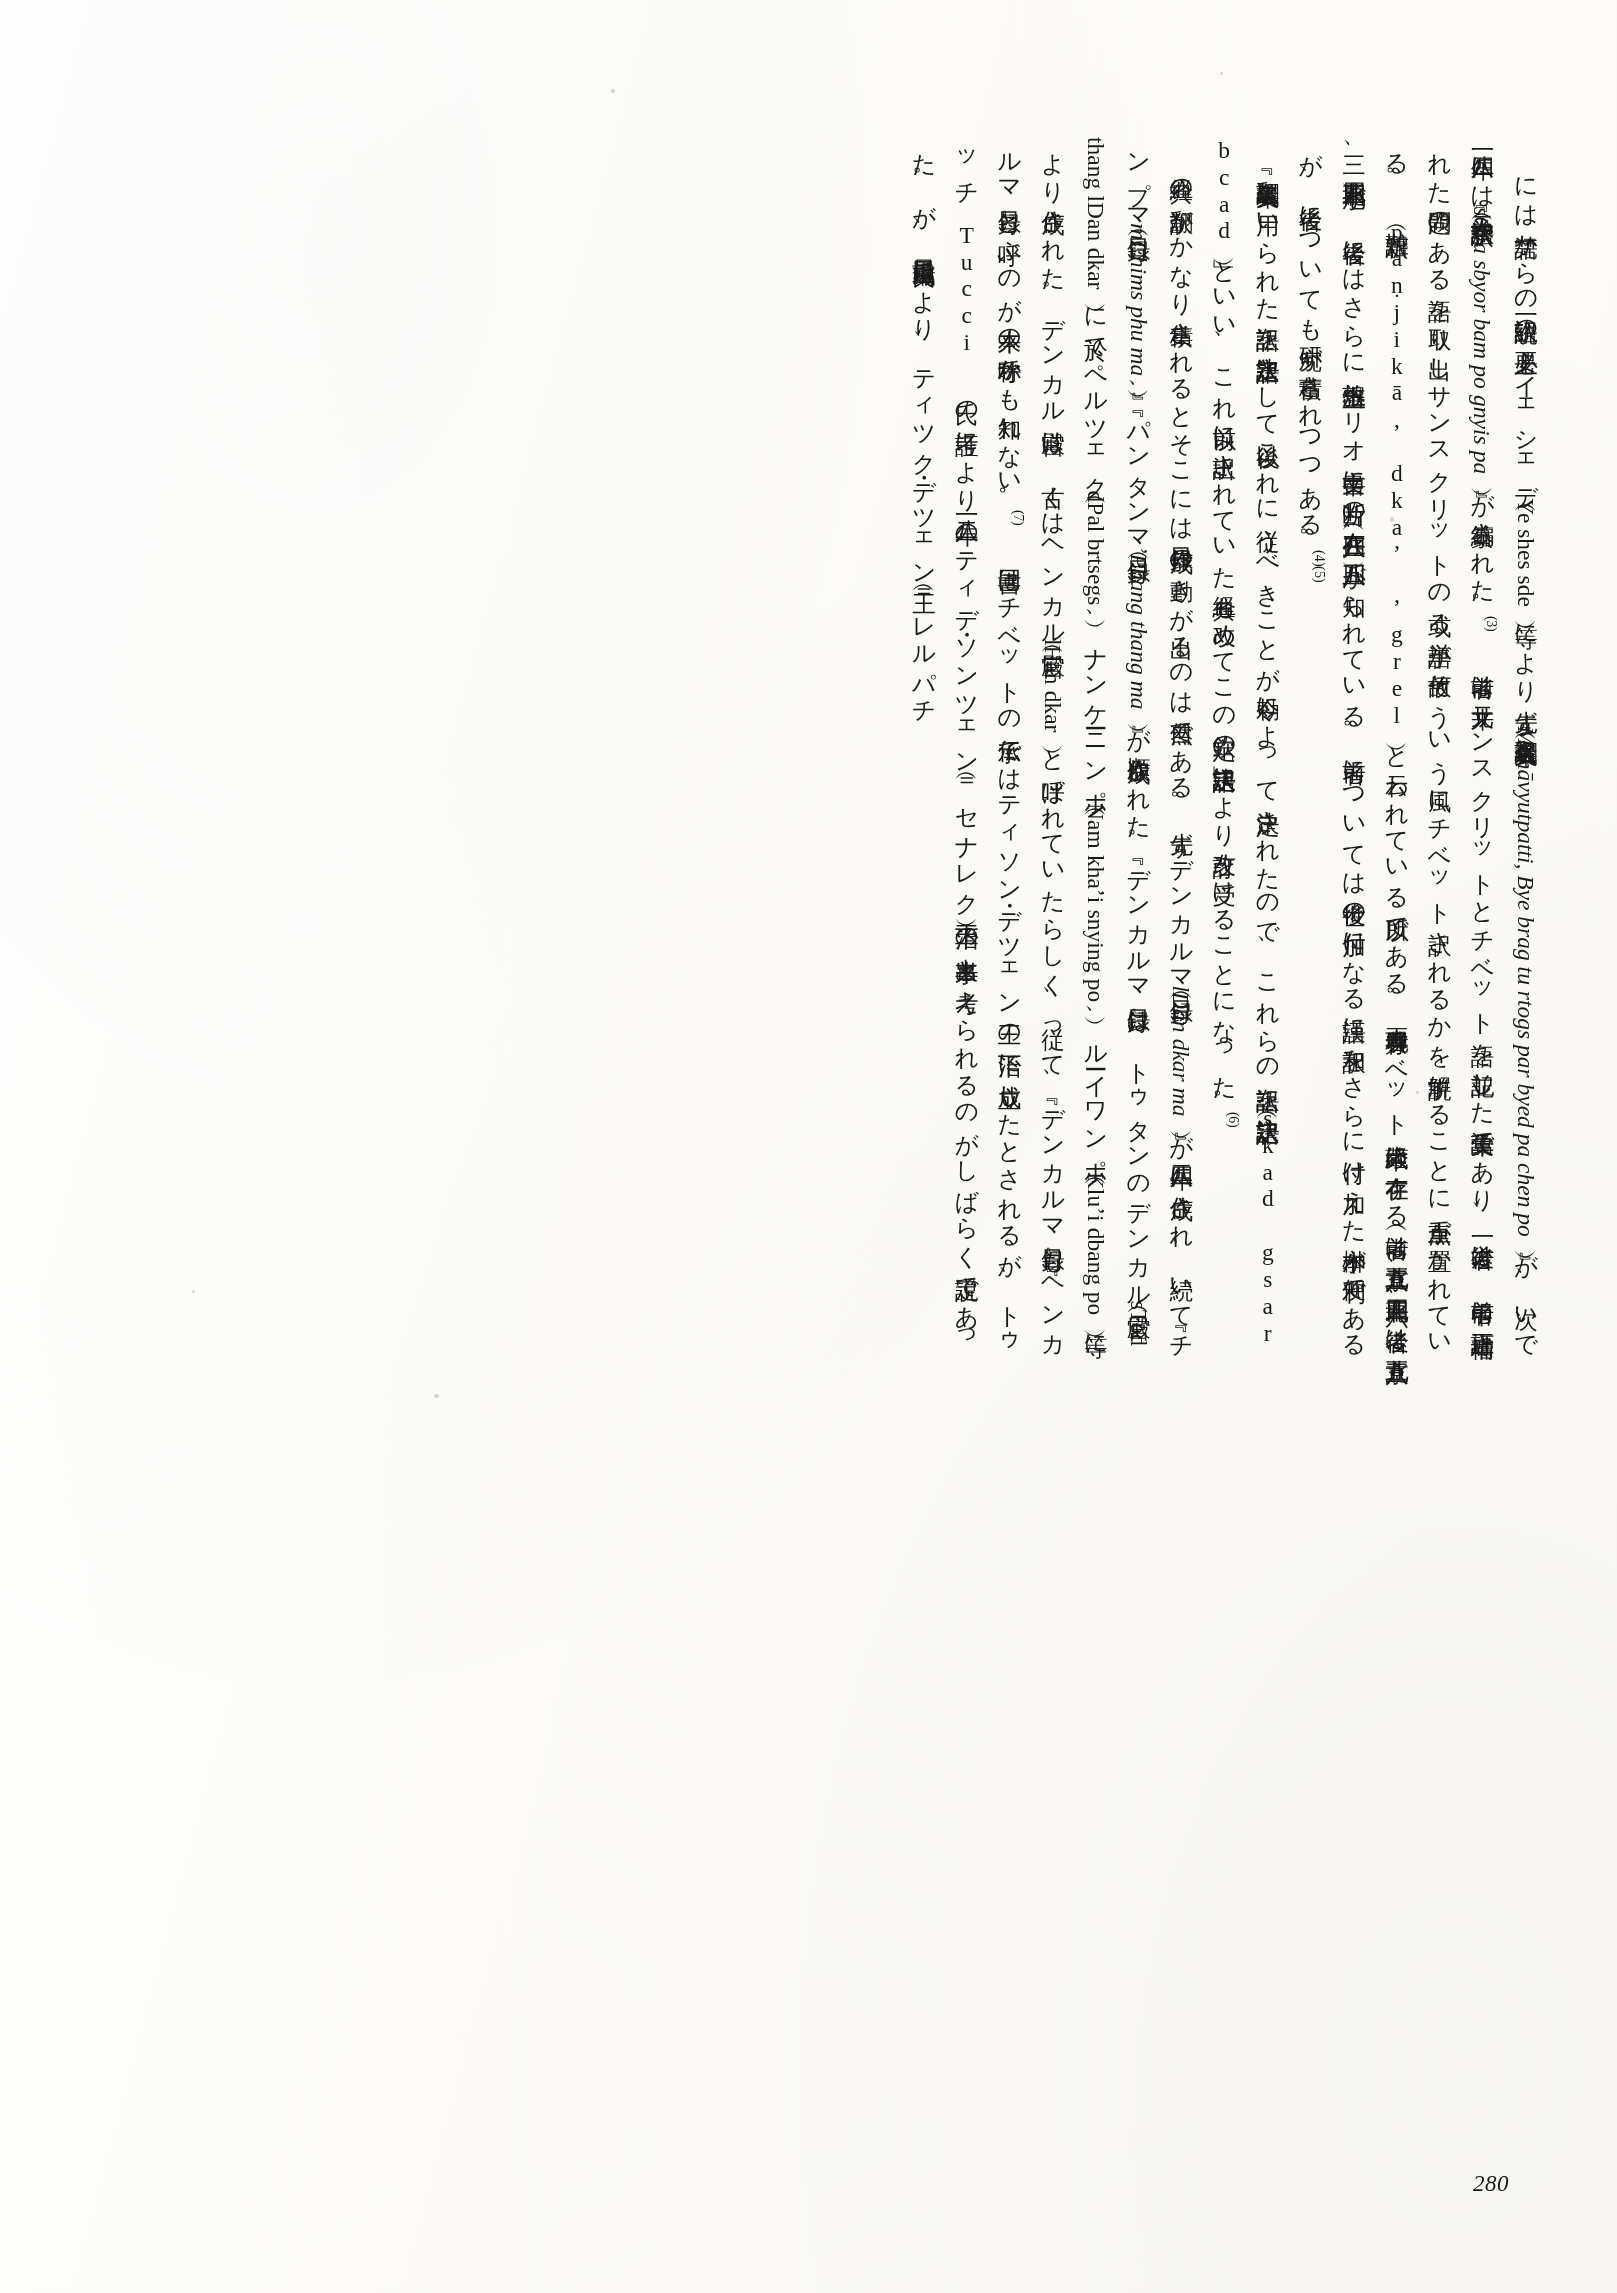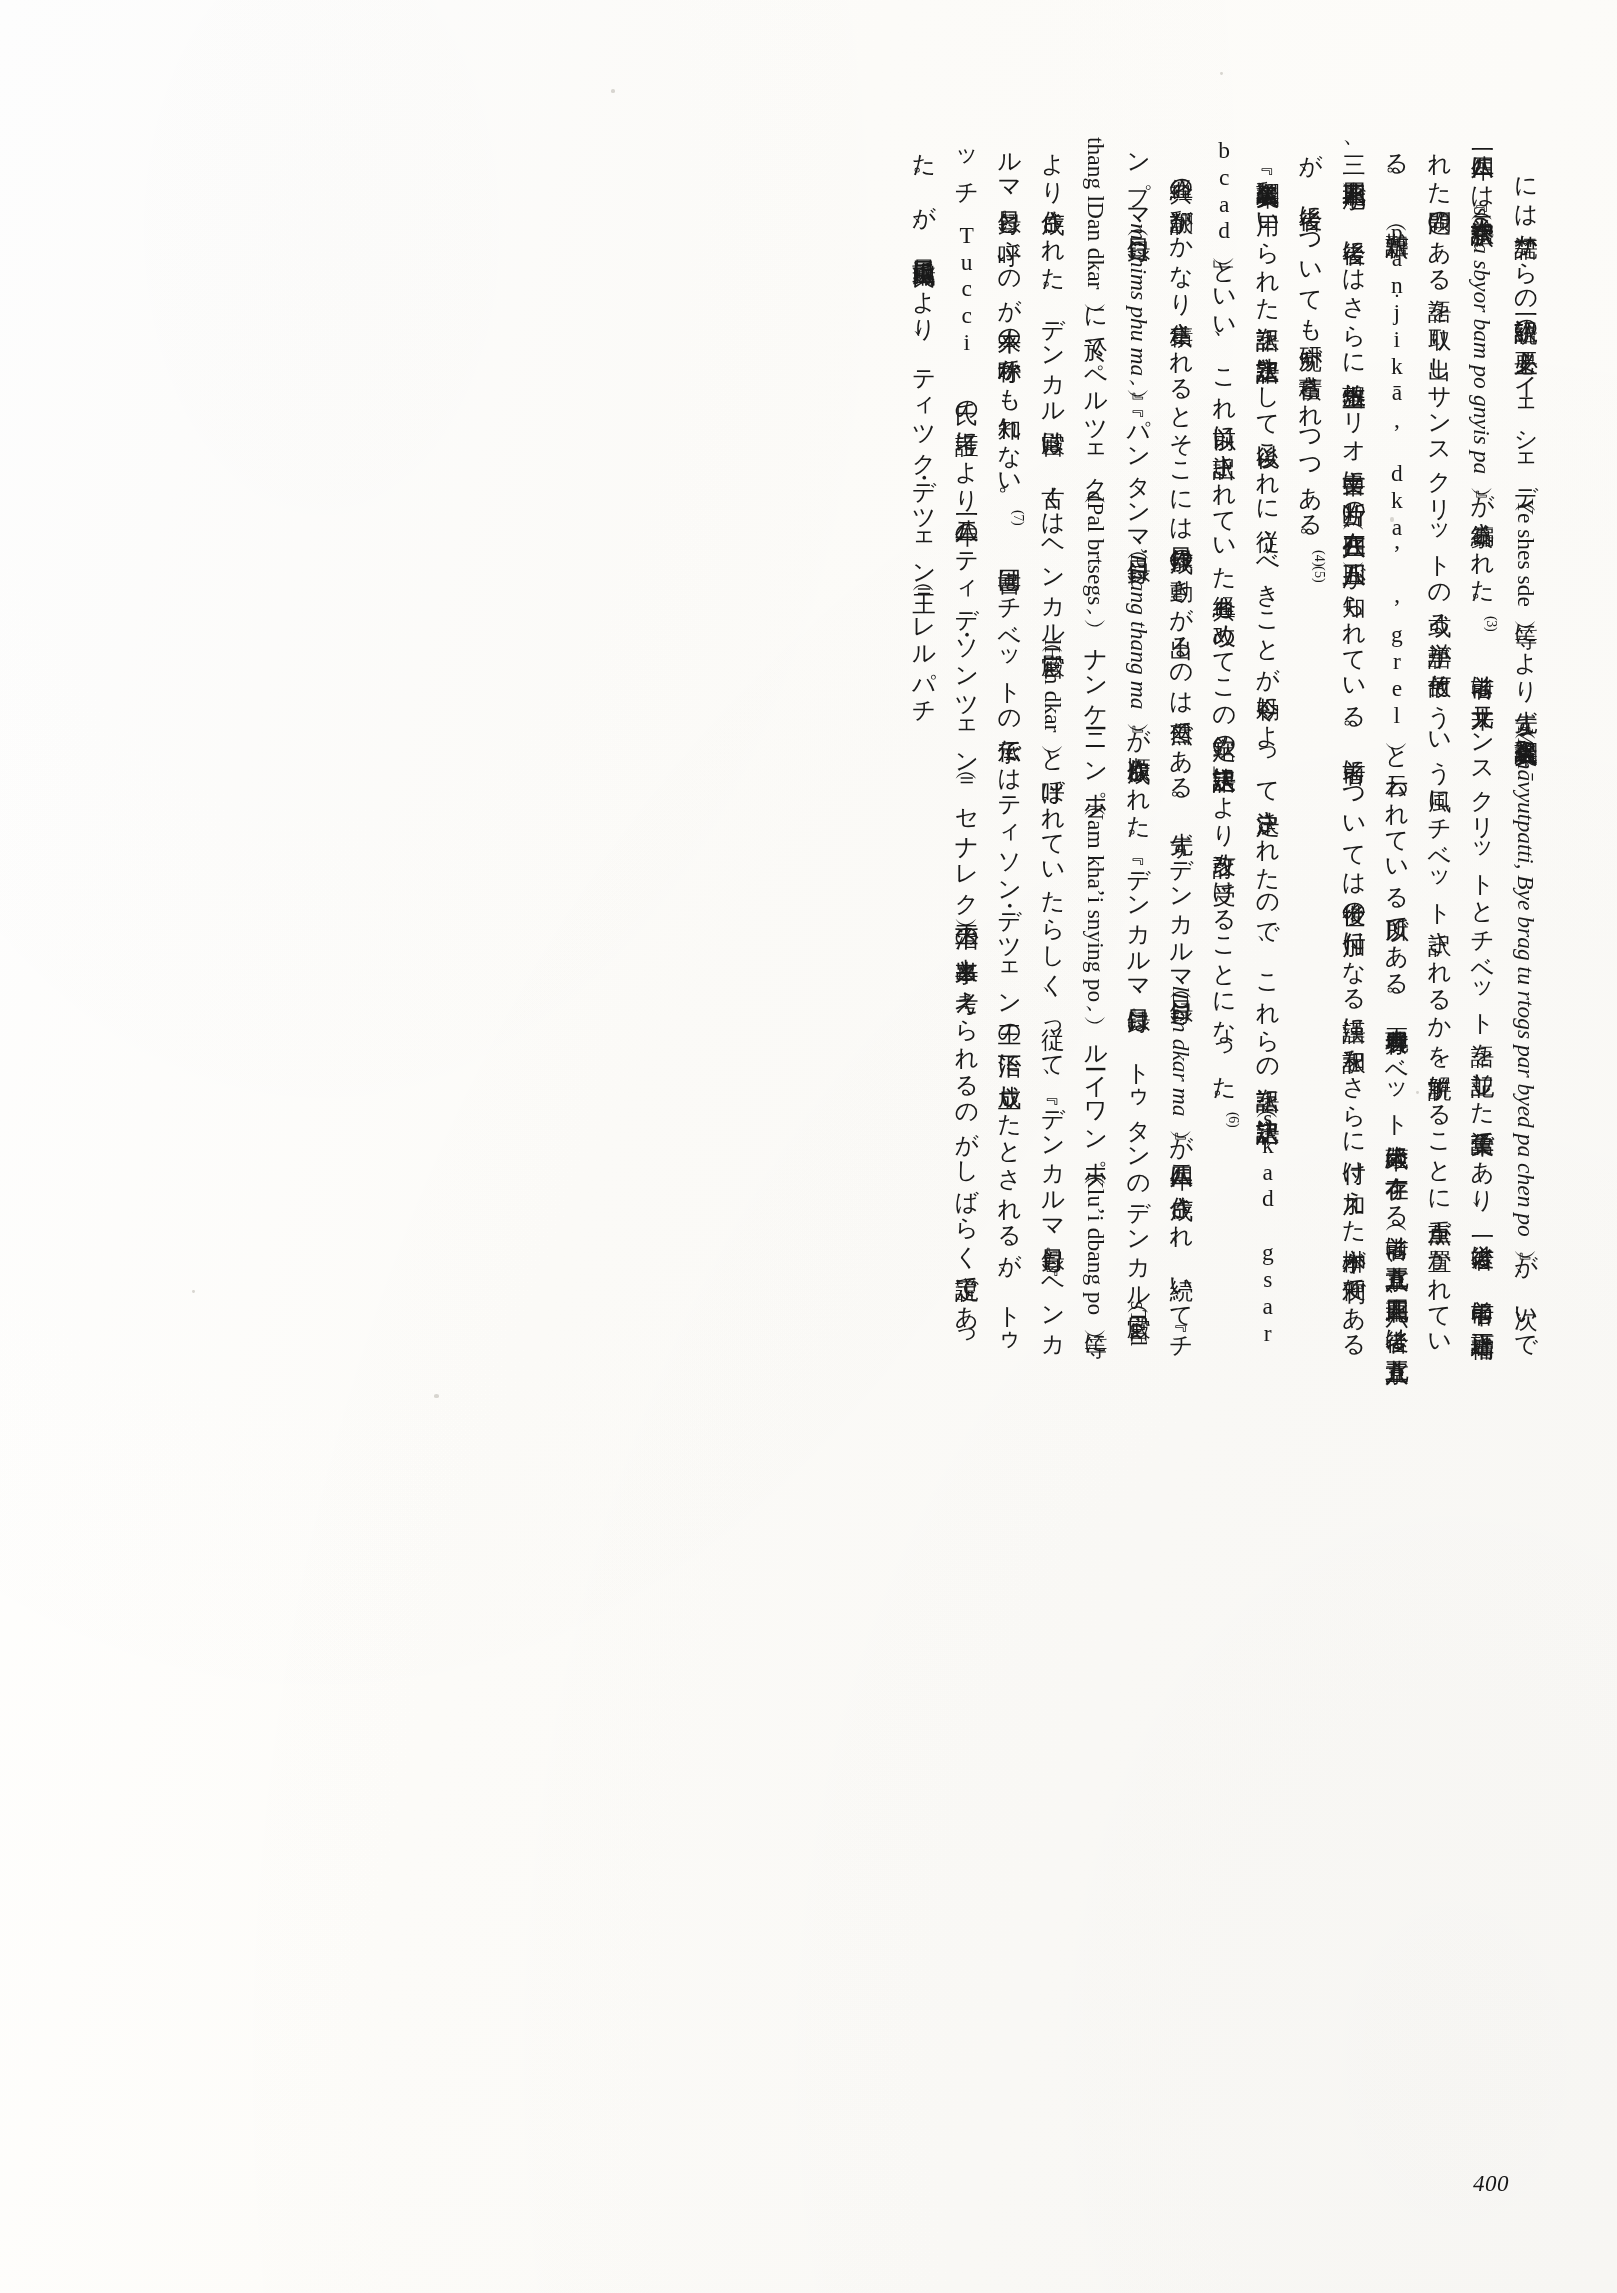--- a/index.html
+++ b/index.html
@@ -99,15 +99,15 @@
   <span class="speck" style="left:1416px;top:1091px;width:2.8px;height:2.8px;"></span>
   <span class="speck" style="left:434px;top:1394px;width:4.6px;height:3.7px;"></span>
   <span class="speck" style="left:192px;top:1290px;width:2.8px;height:2.8px;"></span>
 
   <div class="text-block">
     <p class="para" id="p1"><span>には梵語からの訳語統一の必要上、イェシェデ（</span><span class="lat">Ye shes sde</span><span>）等により先ず『翻訳名義大集（</span><span class="lat it">Mahāvyutpatti, Bye brag tu rtogs par byed pa chen po</span><span>）』が、次いで八一四年には『二巻本訳語釈（</span><span class="lat it">sGra sbyor bam po gnyis pa</span><span>）』が編纂された。</span><span class="fn">3</span><span>　前者は元来サンスクリットとチベット語を並記した語彙集であり、一方後者は、前者中に訂正増補された問題のある語を取り出しサンスクリットの或る単語が何故そういう風にチベット訳されるかを解説することに重点が置かれている。　難語釈（paṇjikā, dkaʼ ʼgrel）と云われている所以である。両者共現存チベット大蔵経中に存在する（前者は北京五八三二、東北四三四六、後者は北京五八三三、東北四三四七）が、後者にはさらに敦煌出土ペリオ文書中に断片の存在（八四三、八四五）が知られている。前者については後世の付加になる漢語に和訳をさらに付け加えた榊本が便利であるが、後者についても研究が蓄積されつつある。</span><span class="fn">4</span><span class="fn">5</span></p>
     <p class="para" id="p2"><span>『翻訳名義大集』に用いられた訳語を決定訳語として以後これに従うべきことが勅令によって決定されたので、これらの訳語を「決定訳語（skad gsar bcad）」といい、これ以前に訳出されていた経典も改めてこの欽定の「決定訳語」により改訂を受けることになった。</span><span class="fn">6</span></p>
     <p class="para" id="p3"><span>経典の翻訳がかなり集積されるとそこには目録作成の動きが出るのは自然である。先ず『デンカルマ目録（</span><span class="lat it">lDan dkar  ma</span><span>）』が八二四年に作成され、続いて『チンプマ目録（</span><span class="lat it">mChims phu ma</span><span>）』、『パンタンマ目録（</span><span class="lat it">ʼPhang thang ma</span><span>）』が順次作成された。『デンカルマ目録』は、トゥタンのデンカル宮殿（</span><span class="lat">sTod thang lDan dkar</span><span>）に於てペルツェク（</span><span class="lat">dPal brtsegs</span><span>）、ナンケーニンポ（</span><span class="lat">Nam khaʼi snying po</span><span>）、ルーイワンポ（</span><span class="lat">Kluʼi dbang po</span><span>）等により作成された。デンカル宮殿は、古くはヘンカル宮殿（</span><span class="lat">lHan dkar</span><span>）と呼ばれていたらしく、従って、『デンカルマ目録』も『ヘンカルマ目録』と呼ぶのが本来の呼称かも知れない。</span><span class="fn">7</span><span>　同書はチベットの伝承ではティソン・デツェン王の治下に成立したとされるが、トゥッチ Tucci 氏の考証により八一二年のティデ・ソンツェン（＝セナレク）王治下の出来事と考えられるのがしばらく定説であった。が、最近山口瑞鳳氏により、ティツク・デツェン王（＝レルパチ</span></p>
   </div>
 
-  <div class="page-number">400</div>
+  <div class="page-number">280</div>
 </div>
 
 
 </body></html>

